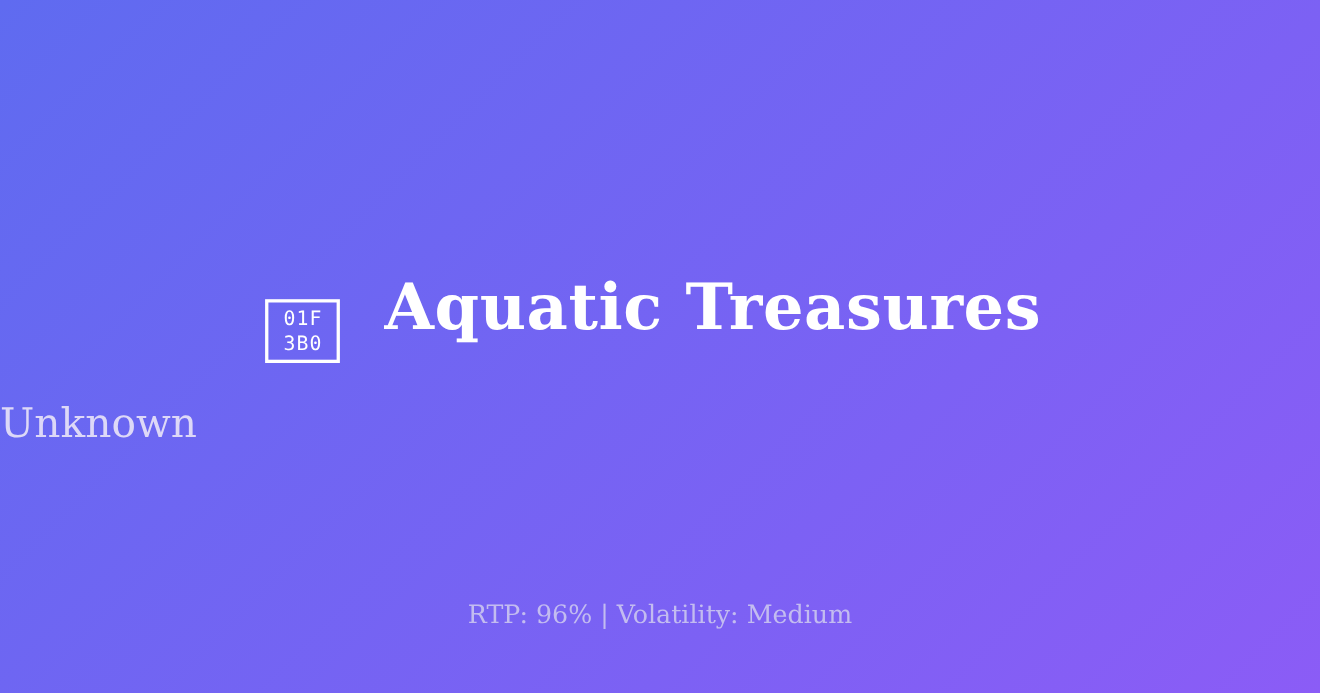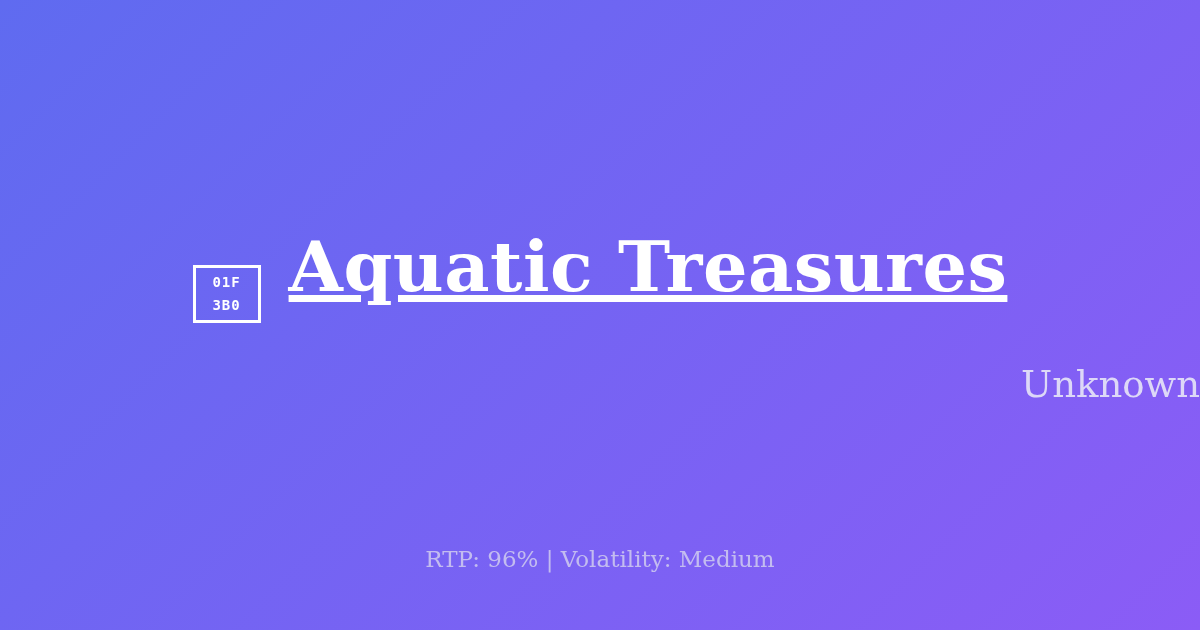--- a/index.html
+++ b/index.html
@@ -51,45 +51,44 @@
     width: 68px;
     height: 58px;
     border: 3px solid #ffffff;
     position: relative;
     top: -4px;
     flex: none;
   }
 
   .tofu-row {
     font-family: "DejaVu Sans Mono", "Liberation Mono", monospace;
-    font-size: 14px;
+    font-size: 18px;
     line-height: 23px;
     letter-spacing: 1px;
     color: #ffffff;
-    font-weight: 700;
+    font-weight: 400;
   }
 
   .game-title {
     font-family: "DejaVu Serif", "Liberation Serif", serif;
     font-weight: 700;
-    font-size: 70px;
+    font-size: 58px;
     line-height: 70px;
     color: #ffffff;
     letter-spacing: 0.5px;
-    margin: 0;
-    text-decoration: underline;
+    margin: 12px;
   }
 
   
   .provider {
     position: absolute;
     left: 0;
     right: 0;
     top: 362px;
-    text-align: right;
+    text-align: left;
     font-family: "DejaVu Serif", "Liberation Serif", serif;
     font-weight: 400;
     font-size: 37px;
     line-height: 46px;
     color: #ddd8f7;
     margin: 0;
   }
 
   
   .stats {

